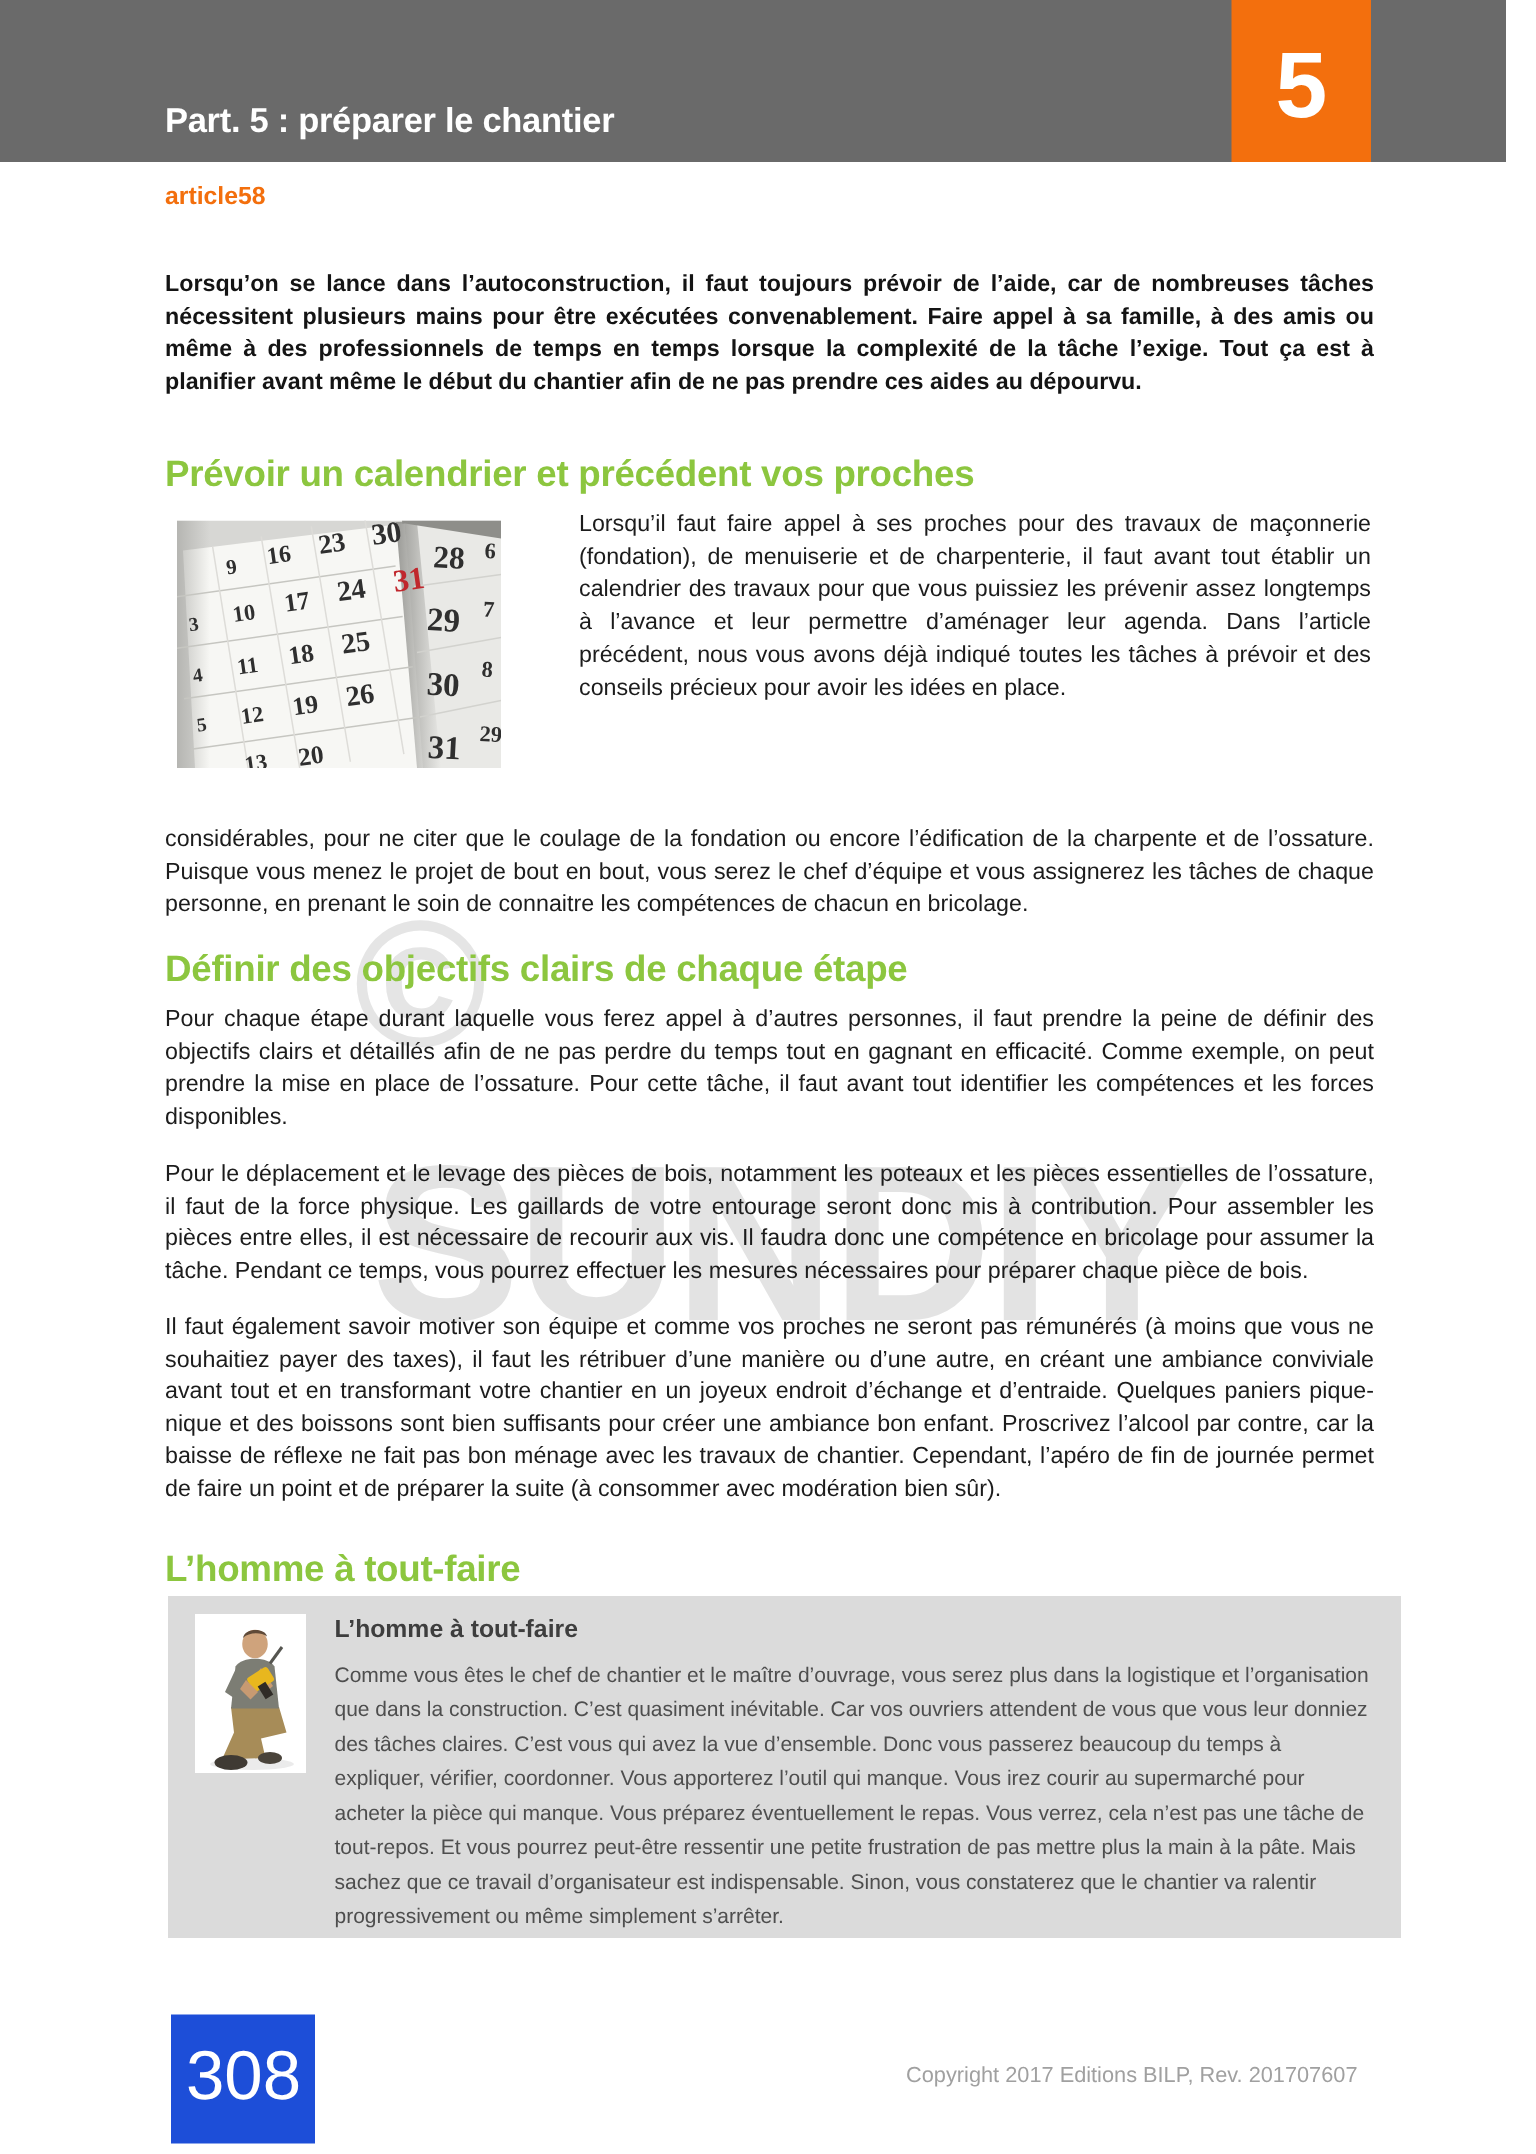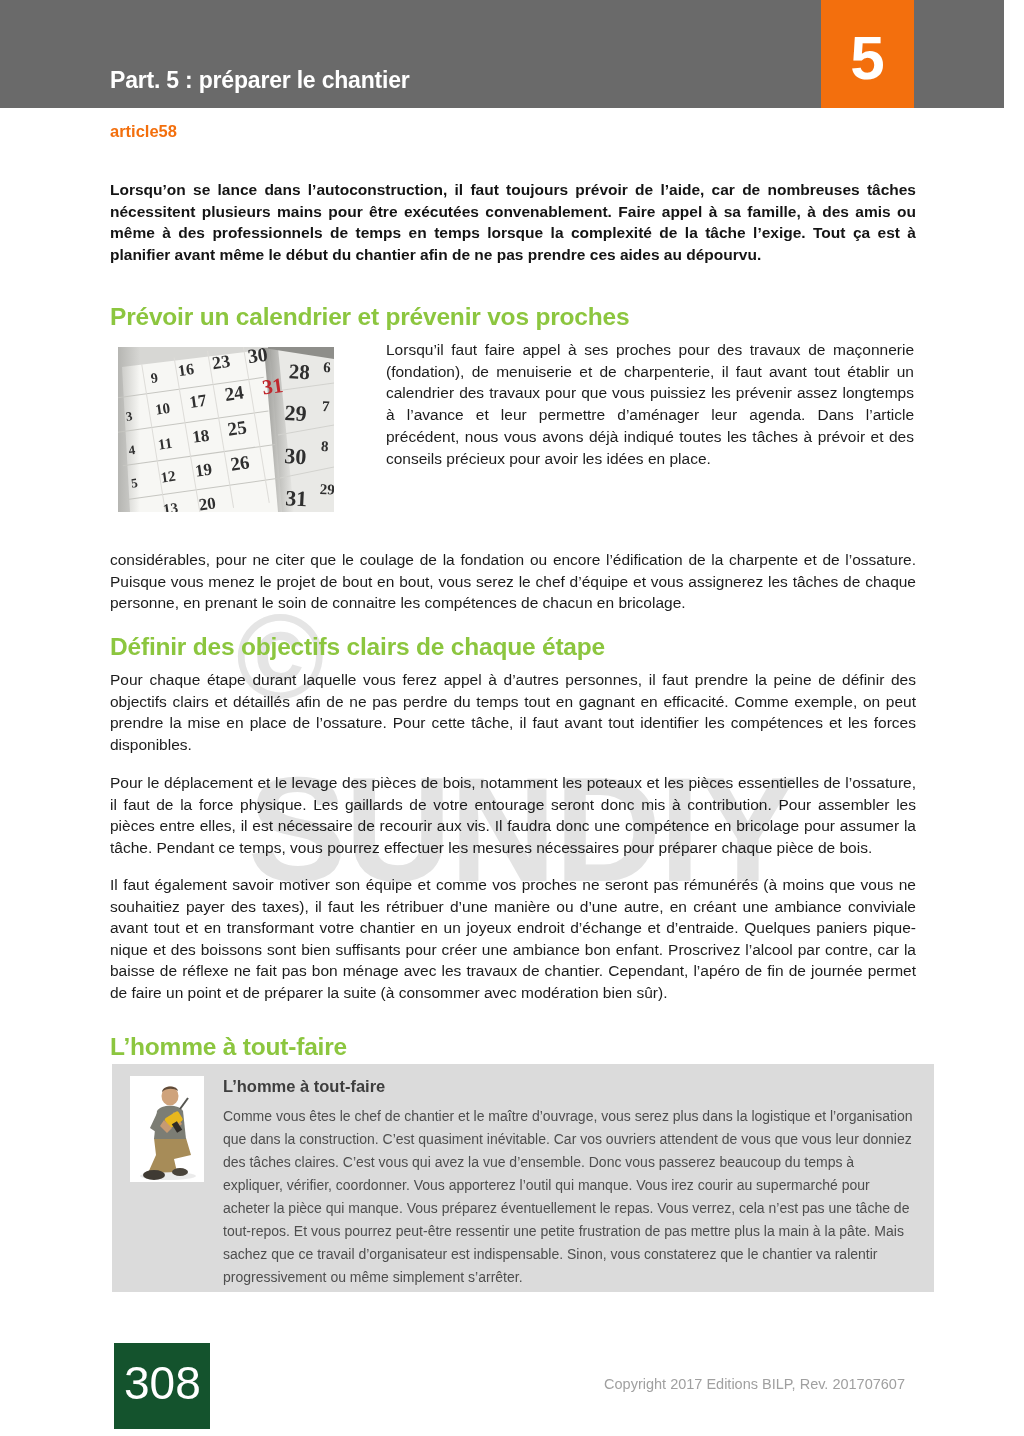--- a/index.html
+++ b/index.html
@@ -47,21 +47,21 @@
   .cal-red{fill:#c0272d;}
 
   
   .info-box{left:112px;top:1064px;width:822px;height:228px;background:#dbdbdb;}
   .info-photo{position:absolute;left:18px;top:12px;width:74px;height:106px;background:#ffffff;}
   .box-content{position:absolute;left:111px;top:13px;width:690px;}
   .box-title{margin:0 0 9px 0;font-size:16.5px;font-weight:700;color:#3e3e3e;}
   .box-text{margin:0;font-size:14px;line-height:23px;color:#4e4e4e;}
 
   
-  .page-number-box{left:114px;top:1343px;width:96px;height:86px;background:#14532d;
+  .page-number-box{left:114px;top:1343px;width:96px;height:86px;background:#1d4ed8;
                    display:flex;align-items:center;}
   .page-number-box span{color:#ffffff;font-size:46px;line-height:1;padding-left:10px;transform:translateY(-3px);}
   .copyright{top:1376px;right:119px;font-size:14.5px;color:#a0a0a0;}
 </style>
 </head>
 <body>
 
 <div class="page">
 
   <div class="wm wm-c">©</div>
@@ -73,21 +73,21 @@
   <div class="chapter-box">
     <span>5</span>
   </div>
 
   <div class="title-row">
     <span class="article-id">article58</span>
   </div>
 
   <p class="intro">Lorsqu’on se lance dans l’autoconstruction, il faut toujours prévoir de l’aide, car de nombreuses tâches nécessitent plusieurs mains pour être exécutées convenablement. Faire appel à sa famille, à des amis ou même à des professionnels de temps en temps lorsque la complexité de la tâche l’exige. Tout ça est à planifier avant même le début du chantier afin de ne pas prendre ces aides au dépourvu.</p>
 
-  <h2 class="green-heading h-cal">Prévoir un calendrier et prévenir vos proches</h2>
+  <h2 class="green-heading h-cal">Prévoir un calendrier et précédent vos proches</h2>
 
   <figure class="calendar-figure">
     <svg id="calendar-svg" width="216" height="165" viewBox="0 0 216 165">
       <defs>
         <linearGradient id="foldShadow" x1="0" y1="0" x2="1" y2="0">
           <stop offset="0" stop-color="#8f8f8b" stop-opacity="0.9"></stop>
           <stop offset="1" stop-color="#8f8f8b" stop-opacity="0"></stop>
         </linearGradient>
         <linearGradient id="leftVig" x1="0" y1="0" x2="1" y2="0">
           <stop offset="0" stop-color="#9a9a96" stop-opacity="0.55"></stop>

